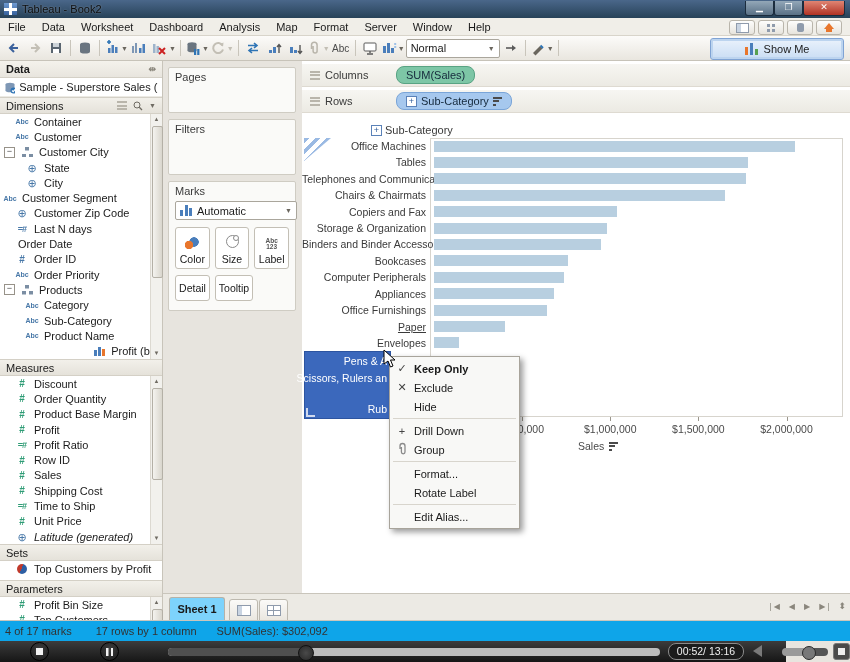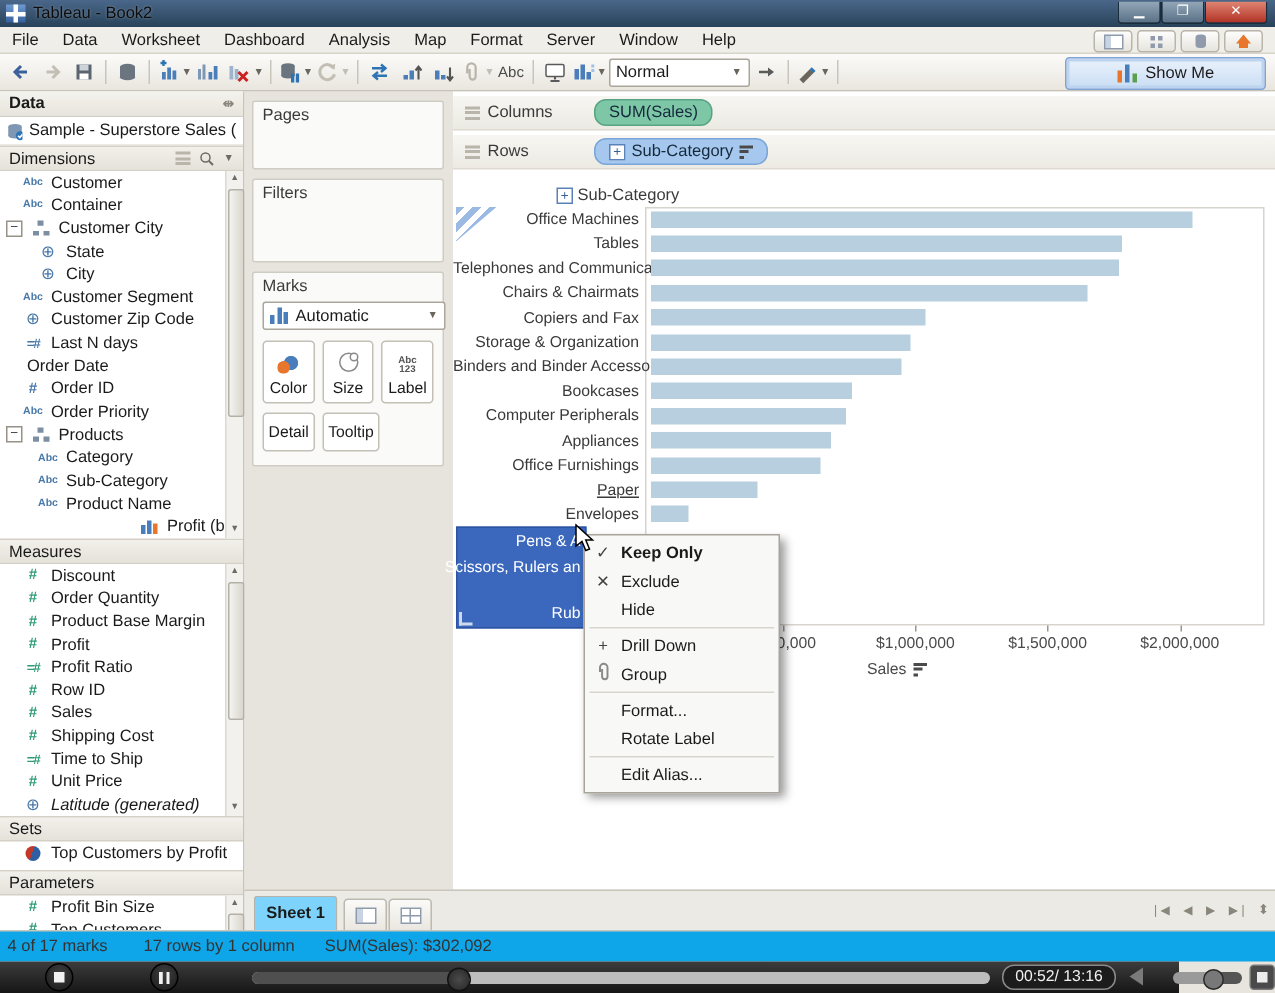--- a/index.html
+++ b/index.html
@@ -375,40 +375,40 @@
         <svg width="10" height="10">
             <circle cx="4" cy="4" r="3" stroke="#6f6b63" fill="none"></circle>
             <path d="M6.3 6.3 L9 9" stroke="#6f6b63" stroke-width="1.3"></path>
           </svg>
         <span style="font-size:7px;color:#6f6b63;">▼</span>
       </span>
     </div>
     <div class="dlist" id="dimlist" style="height:245px;">
         <div class="drow" style="padding-left: 14px;">
           <span class="ic ic-abc">Abc</span>
+          <span>Container</span>
+        </div>
+        <div class="drow" style="padding-left: 14px;">
+          <span class="ic ic-abc">Abc</span>
           <span>Customer</span>
-        </div>
-        <div class="drow" style="padding-left: 14px;">
-          <span class="ic ic-abc">Abc</span>
-          <span>Container</span>
         </div>
         <div class="drow" style="padding-left: 2px;">
           <span class="exp">−</span>
           <span class="ic ic-hier"></span>
           <span>Customer City</span>
         </div>
         <div class="drow" style="padding-left: 24px;">
           <span class="ic ic-globe">⊕</span>
           <span>State</span>
         </div>
         <div class="drow" style="padding-left: 24px;">
           <span class="ic ic-globe">⊕</span>
           <span>City</span>
         </div>
-        <div class="drow" style="padding-left: 14px;">
+        <div class="drow" style="padding-left: 2px;">
           <span class="ic ic-abc">Abc</span>
           <span>Customer Segment</span>
         </div>
         <div class="drow" style="padding-left: 14px;">
           <span class="ic ic-globe">⊕</span>
           <span>Customer Zip Code</span>
         </div>
         <div class="drow" style="padding-left: 14px;">
           <span class="ic ic-calc">=#</span>
           <span>Last N days</span>

